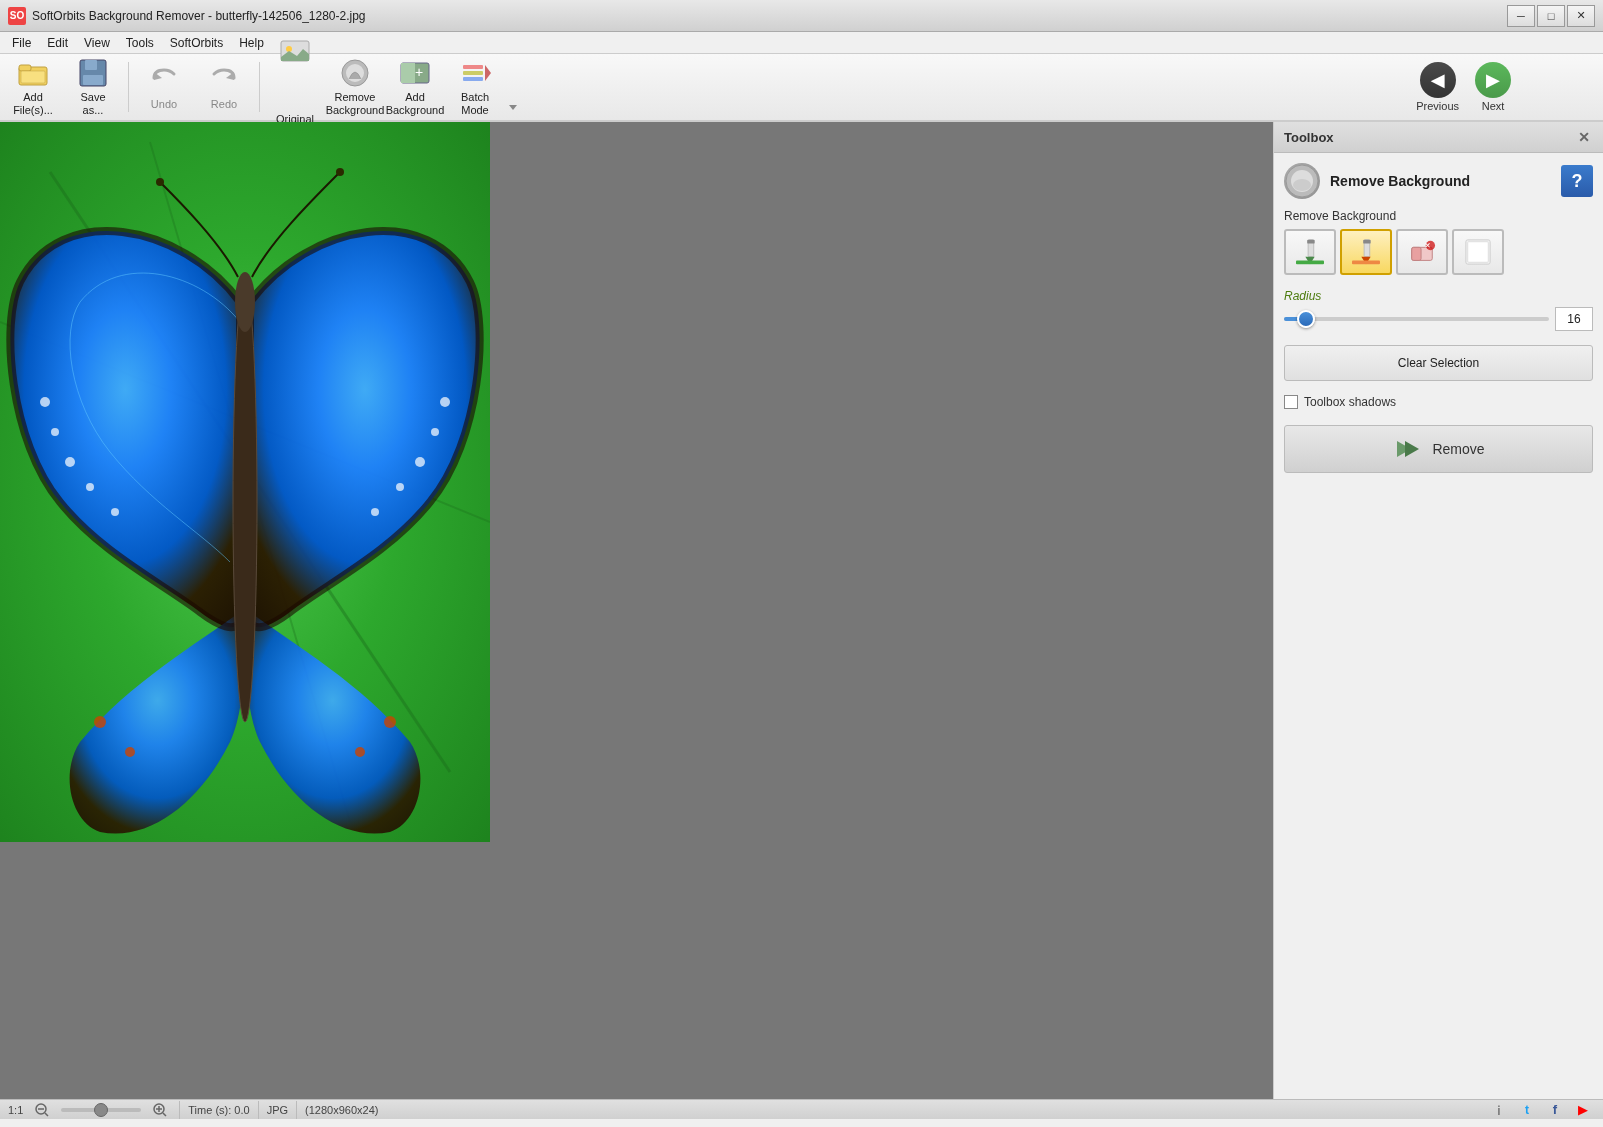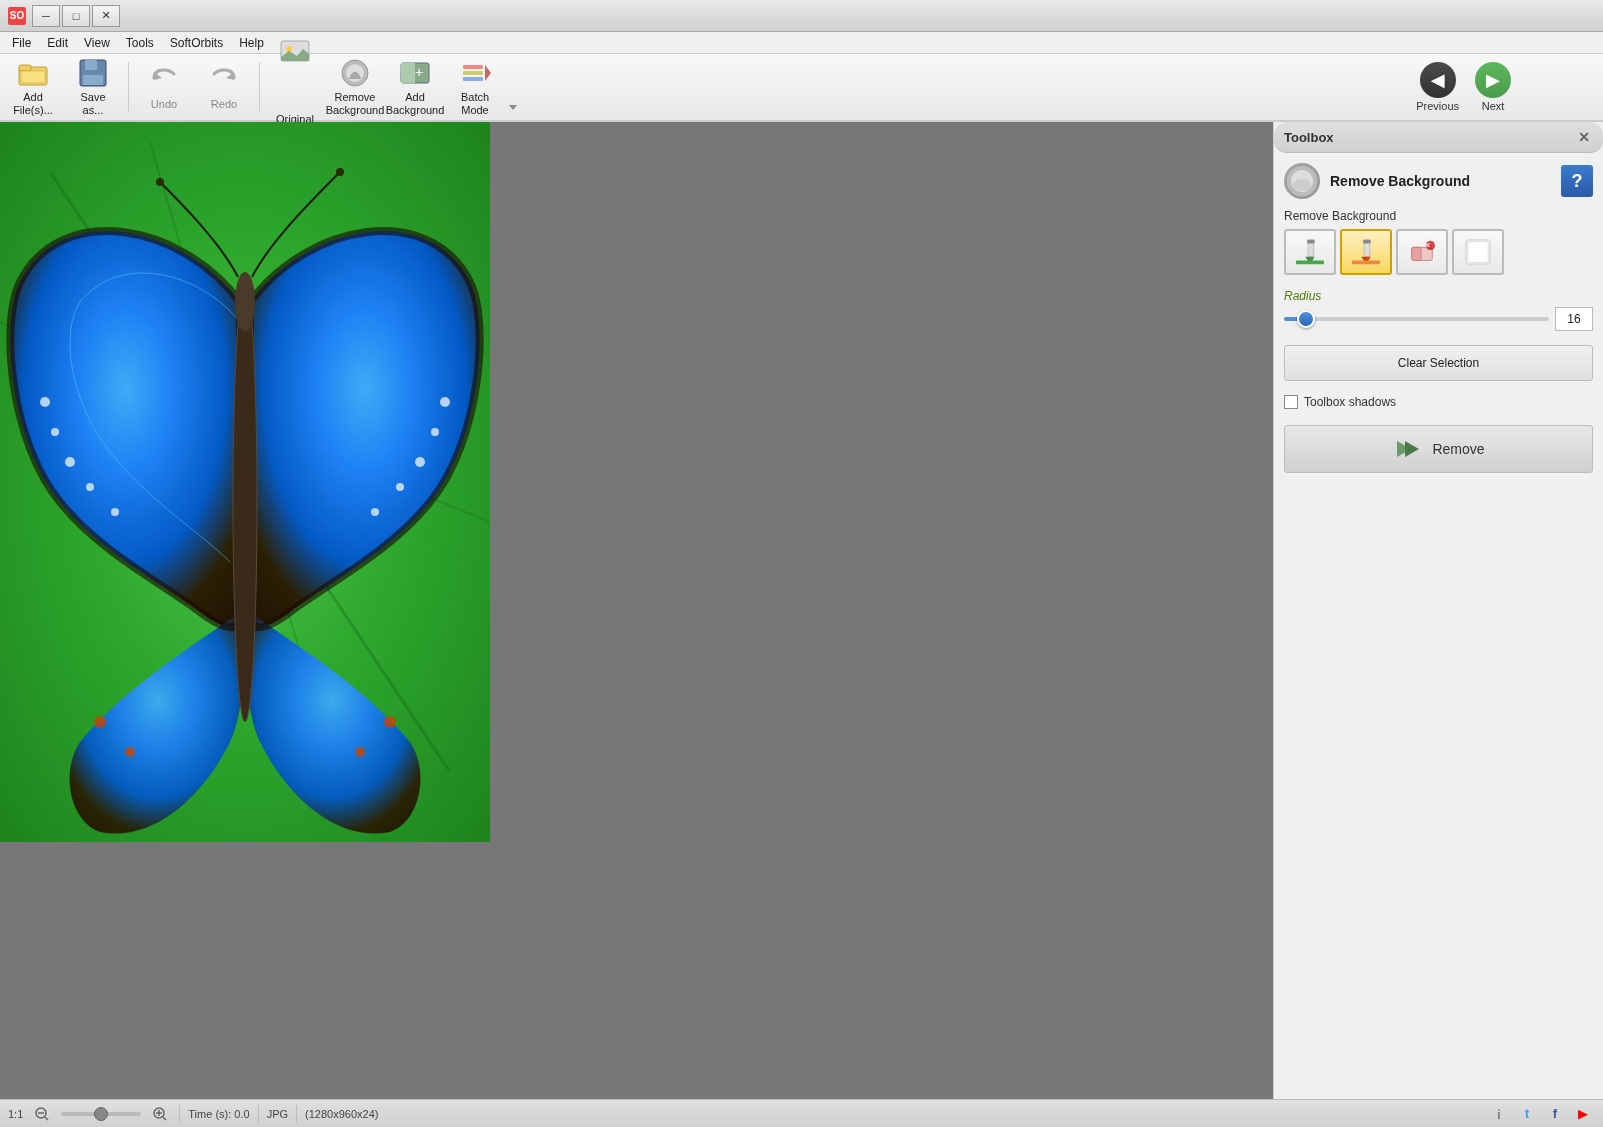--- a/index.html
+++ b/index.html
@@ -111,21 +111,21 @@
       background: #f0f0f0;
       border-left: 1px solid #ccc;
       display: flex; flex-direction: column;
       position: relative;
     }
     #toolbox-header {
       background: linear-gradient(to bottom, #e0e0e0, #d0d0d0);
       padding: 6px 10px;
       display: flex; align-items: center; justify-content: space-between;
       border-bottom: 1px solid #bbb;
-      font-size: 13px; font-weight: 600; color: #333; border-radius: 13px;
+      font-size: 13px; font-weight: 600; color: #333;
     }
     #toolbox-close {
       width: 18px; height: 18px; cursor: pointer;
       display: flex; align-items: center; justify-content: center;
       font-size: 14px; color: #666;
     }
 
     #toolbox-content { padding: 10px; }
 
     
@@ -214,21 +214,21 @@
       cursor: pointer; display: flex; align-items: center; justify-content: center;
       gap: 10px; font-size: 14px; color: #333;
     }
     #remove-btn-icon {
       width: 30px; height: 30px; display: flex; align-items: center;
       justify-content: center; font-size: 22px; color: #6a6;
     }
 
     
     #status-bar {
-      height: 28px; background: linear-gradient(to bottom, #e0e0e0, #d0d0d0);
+      height: 20px; background: linear-gradient(to bottom, #e0e0e0, #d0d0d0);
       border-top: 1px solid #bbb;
       display: flex; align-items: center; padding: 0 8px; gap: 8px;
       font-size: 11px; color: #444;
     }
     .status-separator { width: 1px; height: 18px; background: #bbb; }
     #zoom-area { display: flex; align-items: center; gap: 4px; }
     .status-icon-btn {
       width: 22px; height: 22px; cursor: pointer;
       display: flex; align-items: center; justify-content: center;
       font-size: 14px; color: #555;
@@ -243,20 +243,21 @@
     
     svg { display: block; }
     .tb-icon-undo { color: #666; font-size: 18px; display: flex; align-items: center; justify-content: center; }
     .tb-icon-redo { color: #666; font-size: 18px; display: flex; align-items: center; justify-content: center; }
   </style>
 </head>
 <body>
 
 <div id="title-bar">
   <div class="app-icon">SO</div>
+  <span class="title-text">SoftOrbits Background Remover - butterfly-142506_1280-2.jpg</span>
   <div class="window-controls">
     <div class="win-btn">─</div>
     <div class="win-btn">□</div>
     <div class="win-btn close">✕</div>
   </div>
 </div>
 
 <div id="menu-bar">
   <div class="menu-item">File</div>
   <div class="menu-item">Edit</div>

